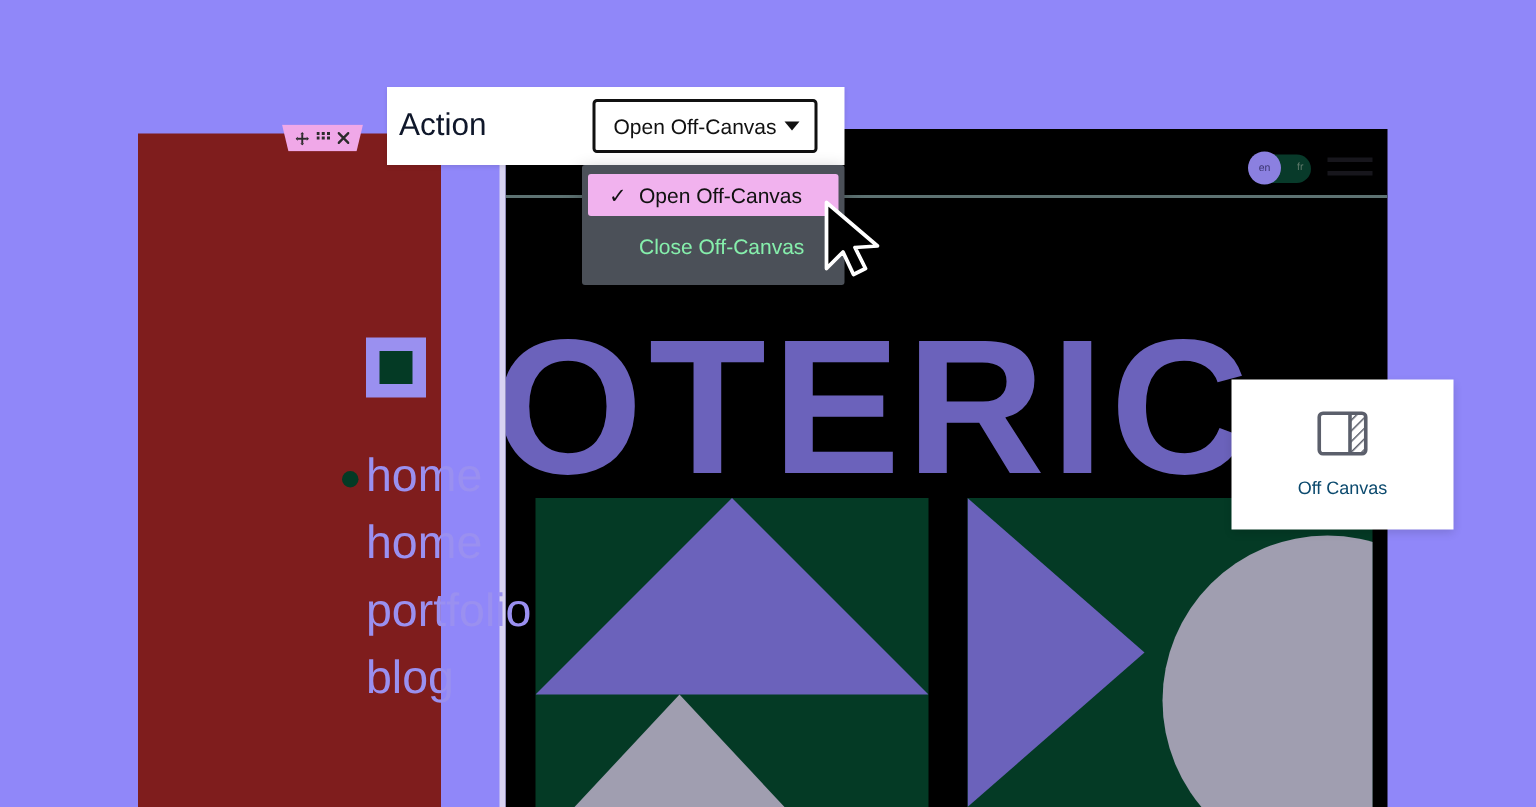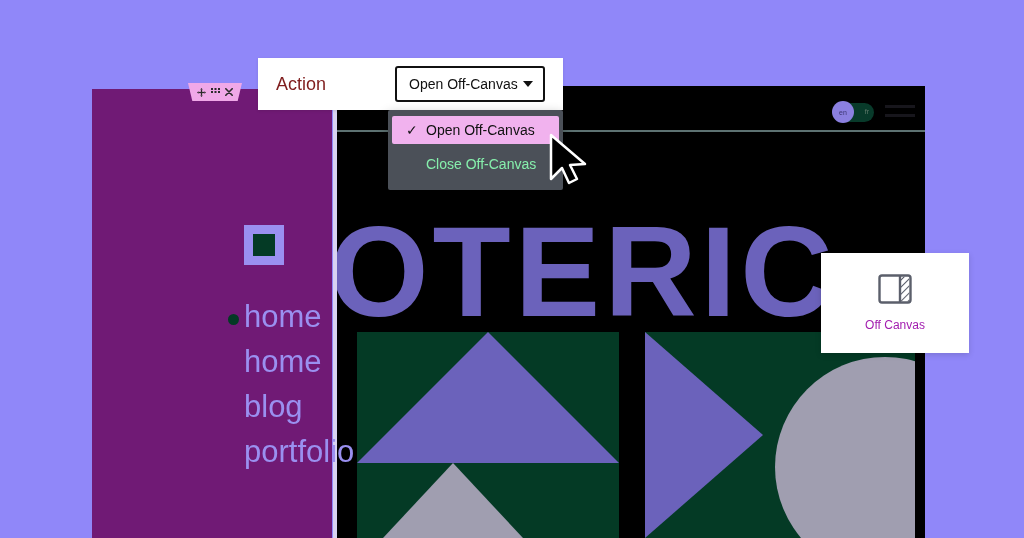--- a/index.html
+++ b/index.html
@@ -61,22 +61,22 @@
     border-top:103px solid transparent;border-bottom:103px solid transparent;
     border-left:118px solid #6b62bb;
   }
   .circle-gray{
     position:absolute;left:130px;top:25px;width:220px;height:220px;border-radius:50%;
     background:#a09eb0;
   }
 
   
   .offcanvas{
-    position:absolute;left:92px;top:89px;width:240px;height:449px;
-    background:#701a75;
+    position:absolute;left:92px;top:89px;width:202px;height:449px;
+    background:#7f1d1d;
   }
   .oc-edge{
     position:absolute;left:333px;top:89px;width:4px;height:449px;background:#d8d3f2;
   }
   .oc-tab{
     position:absolute;left:188px;top:83px;width:54px;height:18px;
     background:#f0a8e8;
     clip-path:polygon(0 0,100% 0,92% 100%,8% 100%);
     display:flex;align-items:center;justify-content:center;gap:5px;
   }
@@ -95,21 +95,21 @@
     background:#043a25;
   }
 
   
   .action-bar{
     position:absolute;left:258px;top:58px;width:305px;height:52px;
     background:#ffffff;display:flex;align-items:center;
     box-shadow:0 1px 3px rgba(0,0,0,.10);
   }
   .action-label{
-    margin-left:18px;font-size:18px;color:#7f1d1d;
+    margin-left:8px;font-size:21px;color:#0f172a;
   }
   .select-box{
     position:absolute;left:137px;top:8px;width:150px;height:36px;
     border:2px solid #111;background:#fff;border-radius:3px;
     display:flex;align-items:center;justify-content:space-between;
     padding:0 10px 0 12px;box-sizing:border-box;
   }
   .select-value{font-size:14px;color:#111;}
   .caret{width:0;height:0;border-left:5px solid transparent;border-right:5px solid transparent;border-top:6px solid #111;}
 
@@ -129,21 +129,21 @@
 
   
   .cursor{position:absolute;left:549px;top:133px;}
 
   
   .widget-card{
     position:absolute;left:821px;top:253px;width:148px;height:100px;
     background:#fff;display:flex;flex-direction:column;align-items:center;
     justify-content:center;gap:14px;box-shadow:0 2px 6px rgba(0,0,0,.14);
   }
-  .widget-label{font-size:12px;color:#a21caf;}
+  .widget-label{font-size:12px;color:#0c4a6e;}
 </style>
 </head>
 <body>
 
 <div class="stage">
 
   <div class="site-canvas">
 
     <div class="site-header-rule"></div>
 
@@ -179,24 +179,24 @@
 
     <div class="nav">
       <div class="nav-item">
         <span class="nav-bullet"></span>
         <span>home</span>
       </div>
       <div class="nav-item">
         <span>home</span>
       </div>
       <div class="nav-item">
+        <span>portfolio</span>
+      </div>
+      <div class="nav-item">
         <span>blog</span>
-      </div>
-      <div class="nav-item">
-        <span>portfolio</span>
       </div>
     </div>
 
   </div>
 
   <div class="oc-tab">
     <svg width="9" height="9" viewBox="0 0 10 10">
       <path d="M5 0 L6.4 1.7 H3.6 Z M5 10 L3.6 8.3 H6.4 Z M0 5 L1.7 3.6 V6.4 Z M10 5 L8.3 6.4 V3.6 Z" fill="#2b2b2b"></path>
       <rect x="4.3" y="1.6" width="1.4" height="6.8" fill="#2b2b2b"></rect>
       <rect x="1.6" y="4.3" width="6.8" height="1.4" fill="#2b2b2b"></rect>

